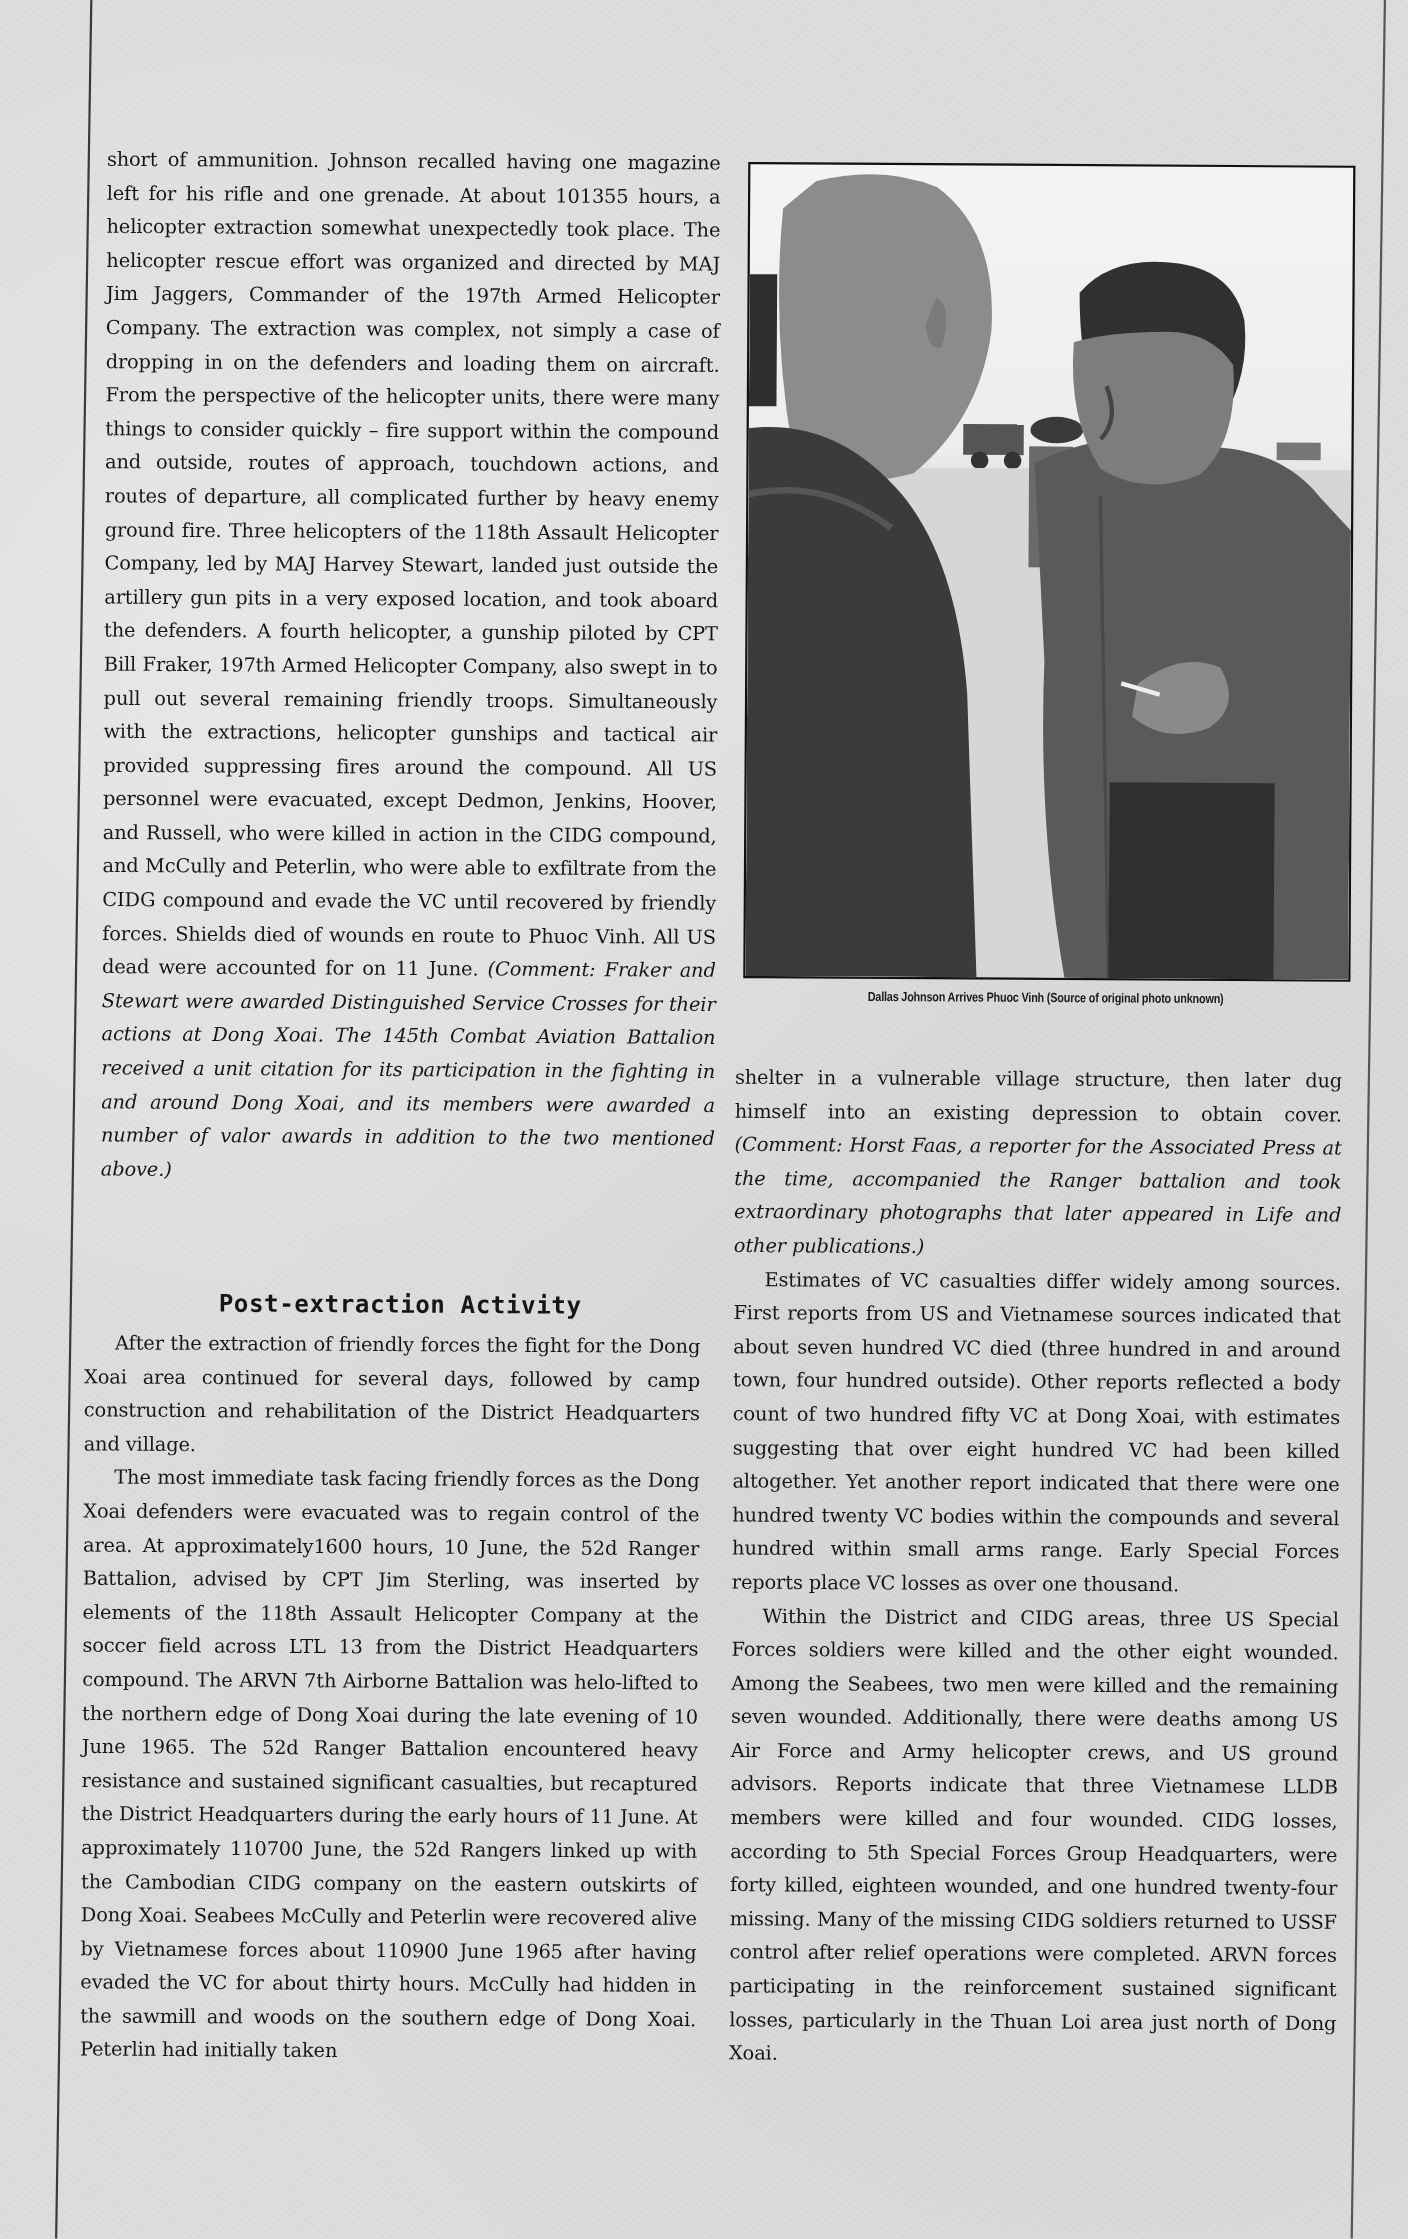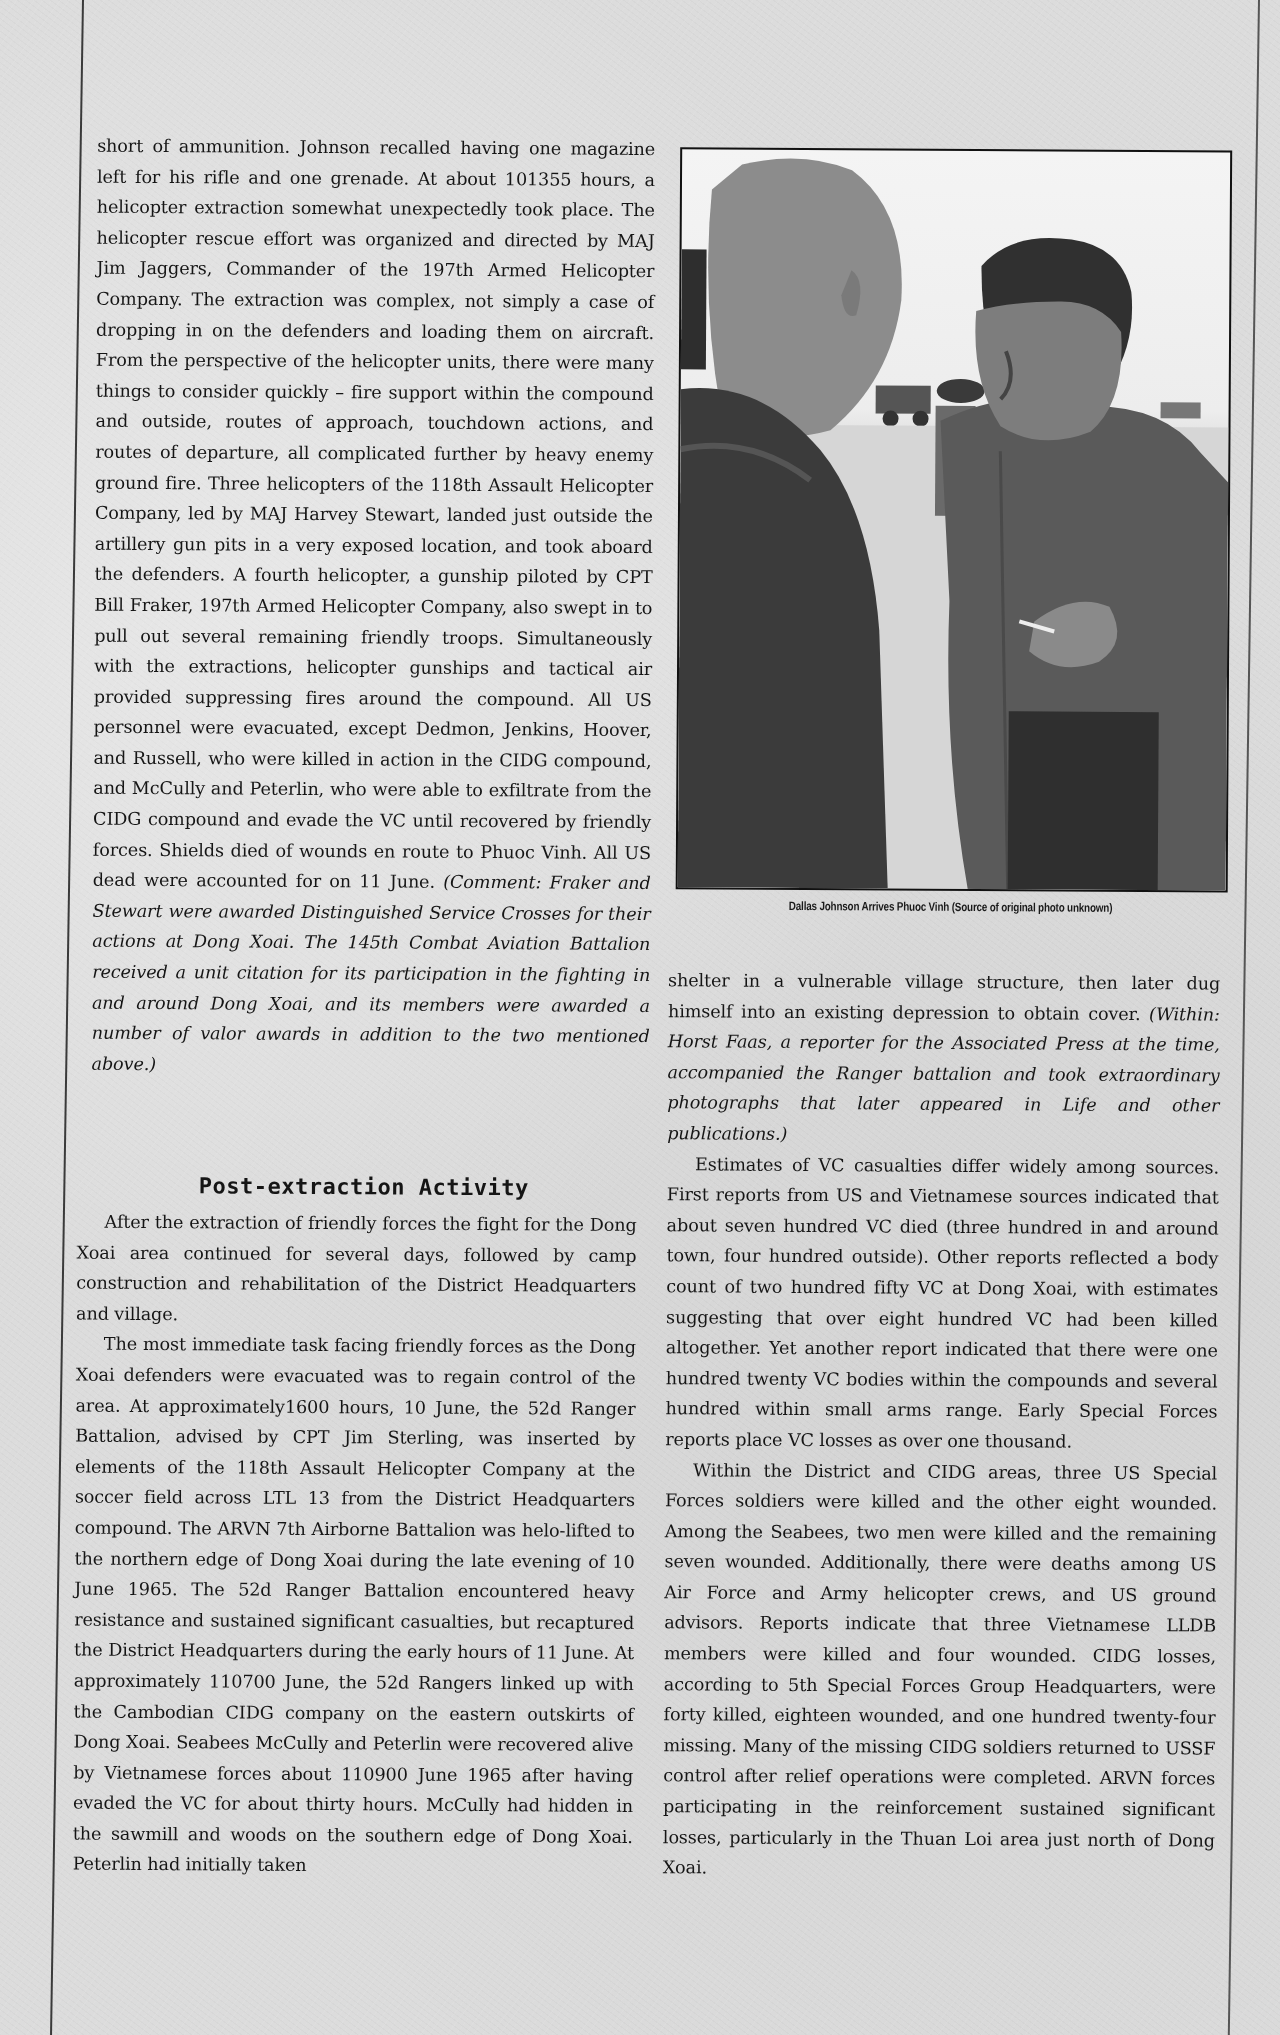--- a/index.html
+++ b/index.html
@@ -102,18 +102,18 @@
 
       <path d="M355,470 Q395,440 430,455 Q450,490 420,510 Q380,525 350,500 Z" fill="#8a8a8a"></path>
       <line x1="340" y1="470" x2="375" y2="480" stroke="#eee" stroke-width="4"></line>
 
       <rect x="330" y="560" width="150" height="178" fill="#2f2f2f"></rect>
     </svg>
   </div>
   <div class="caption">Dallas Johnson Arrives Phuoc Vinh (Source of original photo unknown)</div>
 
   <div class="col col-right-bottom">
-    <p><span>shelter in a vulnerable village structure, then later dug himself into an existing depression to obtain cover. </span><span class="ital">(Within: Horst Faas, a reporter for the Associated Press at the time, accompanied the Ranger battalion and took extraordinary photographs that later appeared in Life and other publications.)</span></p>
+    <p><span>shelter in a vulnerable village structure, then later dug himself into an existing depression to obtain cover. </span><span class="ital">(Comment: Horst Faas, a reporter for the Associated Press at the time, accompanied the Ranger battalion and took extraordinary photographs that later appeared in Life and other publications.)</span></p>
     <p class="indent">Estimates of VC casualties differ widely among sources. First reports from US and Vietnamese sources indicated that about seven hundred VC died (three hundred in and around town, four hundred outside). Other reports reflected a body count of two hundred fifty VC at Dong Xoai, with estimates suggesting that over eight hundred VC had been killed altogether. Yet another report indicated that there were one hundred twenty VC bodies within the compounds and several hundred within small arms range. Early Special Forces reports place VC losses as over one thousand.</p>
     <p class="indent">Within the District and CIDG areas, three US Special Forces soldiers were killed and the other eight wounded. Among the Seabees, two men were killed and the remaining seven wounded. Additionally, there were deaths among US Air Force and Army helicopter crews, and US ground advisors. Reports indicate that three Vietnamese LLDB members were killed and four wounded. CIDG losses, according to 5th Special Forces Group Headquarters, were forty killed, eighteen wounded, and one hundred twenty-four missing. Many of the missing CIDG soldiers returned to USSF control after relief operations were completed. ARVN forces participating in the reinforcement sustained significant losses, particularly in the Thuan Loi area just north of Dong Xoai.</p>
   </div>
 
 </div>
 
 </body></html>

